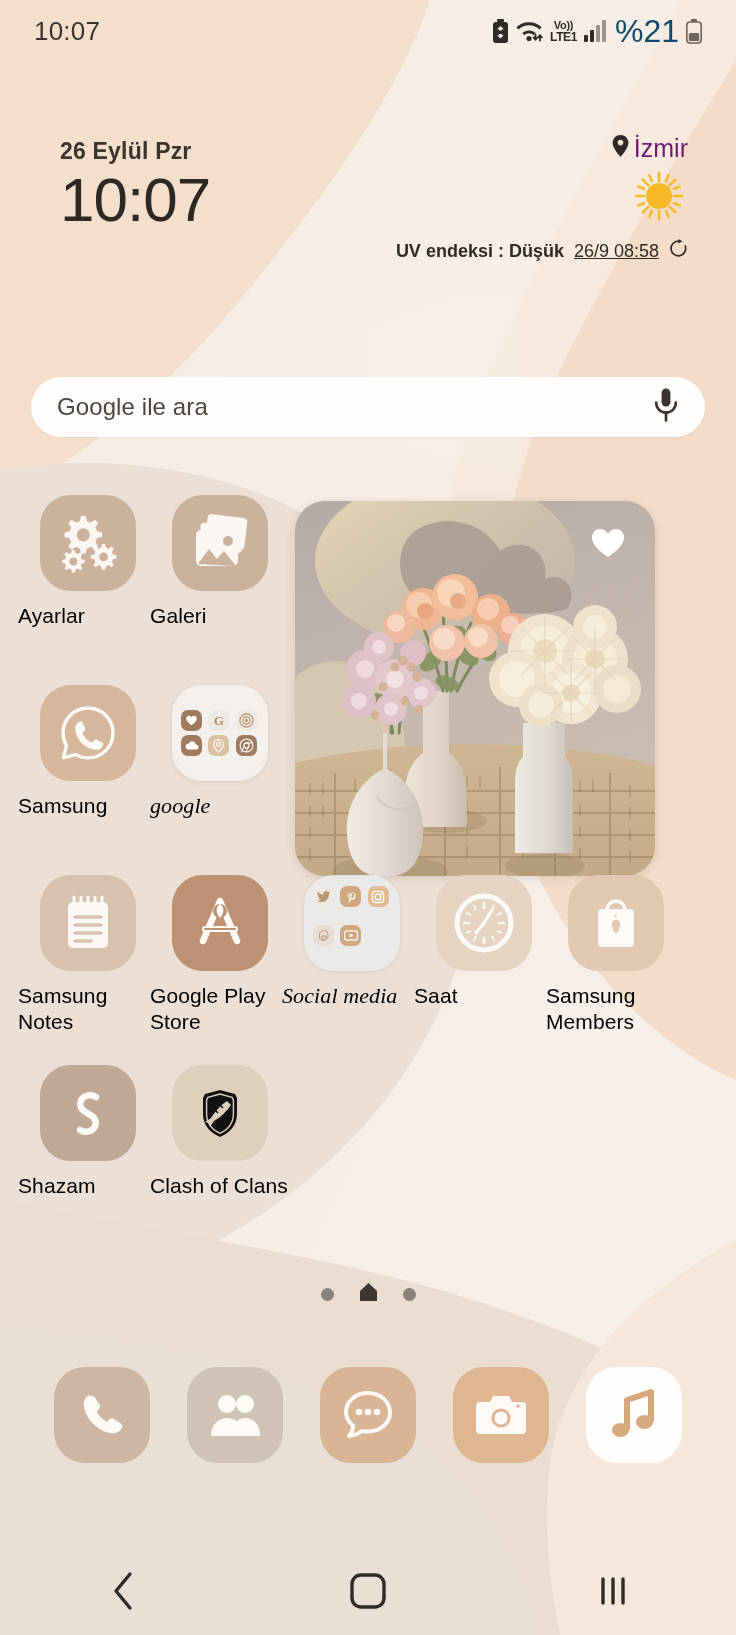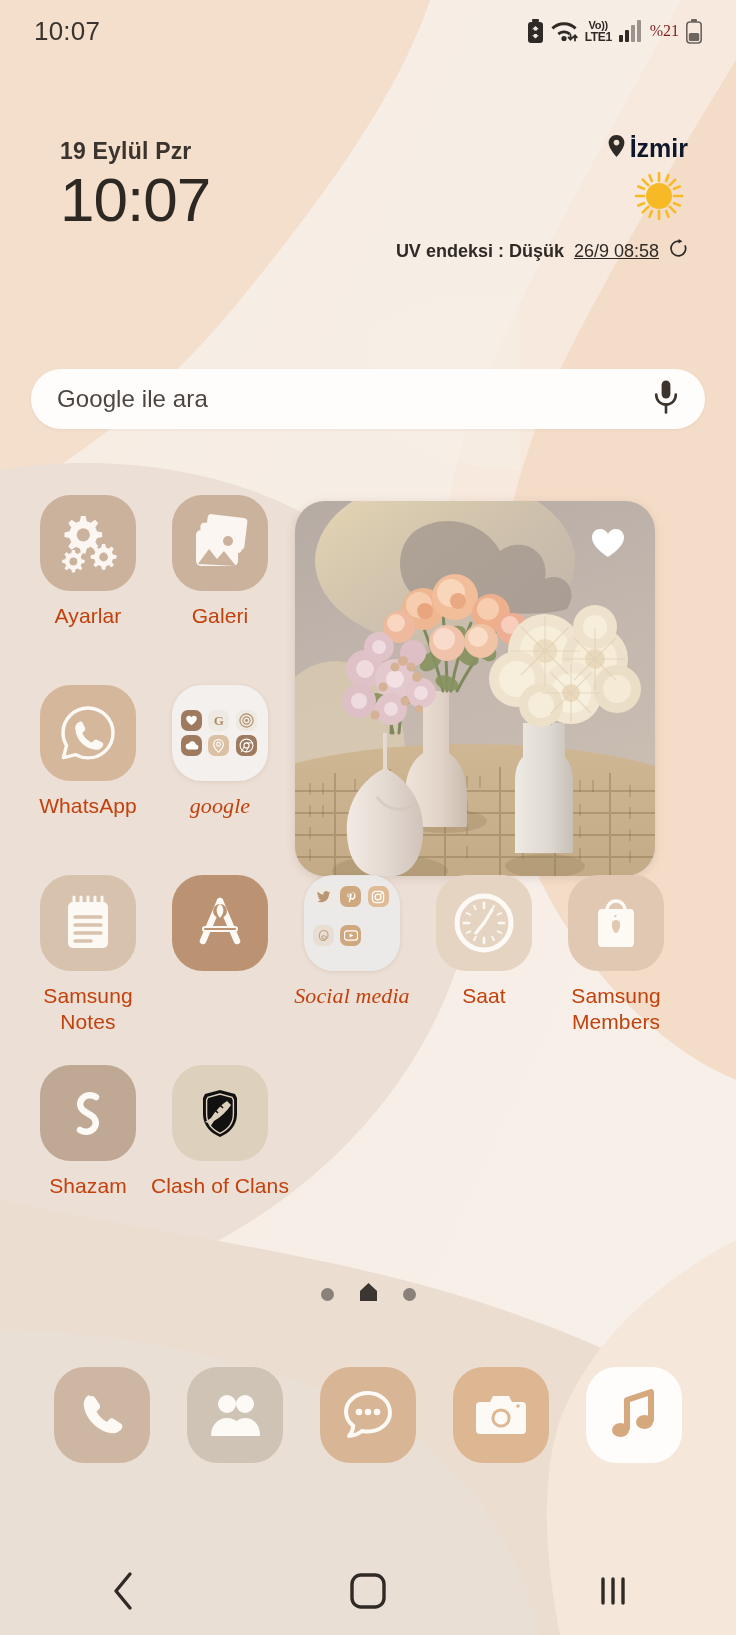--- a/index.html
+++ b/index.html
@@ -23,59 +23,59 @@
     display:flex; align-items:center; justify-content:space-between;
     padding:0 34px;
   }
   .sb-time { font-size:26px; color:#3a332e; letter-spacing:.2px; }
   .sb-right { display:flex; align-items:center; gap:7px; }
   .sb-icon { display:flex; align-items:center; }
   .volte { display:flex; flex-direction:column; align-items:center;
            line-height:1; font-size:11px; font-weight:700; color:#2f2a26; }
   .volte .t { font-size:11px; letter-spacing:-.3px;}
   .volte .b { font-size:12px; letter-spacing:-.4px;}
-  .sb-pct { font-size:16px; color:#7f1d1d; letter-spacing:0px;font-family:Liberation Serif, serif; }
+  .sb-pct { font-size:32px; color:#0c4a6e; letter-spacing:0px; }
 
   
   .widget { position:absolute; top:130px; left:0; width:736px; height:150px; }
   .clock-block { position:absolute; left:60px; top:8px; }
   .w-date { font-size:23px; color:#3b342e; font-weight:600; letter-spacing:.2px; }
   .w-time { font-size:62px; color:#2e2823; font-weight:400; line-height:1.08; letter-spacing:-1px; margin-top:2px;}
   .weather-block { position:absolute; right:48px; top:4px; text-align:right; }
   .w-loc { display:flex; align-items:center; justify-content:flex-end; gap:5px;
-           font-size:25px; color:#0f172a; font-weight:700; }
+           font-size:25px; color:#701a75; font-weight:400; }
   .w-temp-row { display:flex; align-items:center; justify-content:flex-end; gap:8px; margin-top:4px;}
   .w-temp { font-size:58px; color:#2e2823; font-weight:300; line-height:1; letter-spacing:-1px;}
   .w-sub { margin-top:10px; display:flex; align-items:center; justify-content:flex-end;
            gap:10px; font-size:18px; color:#2f2a25; }
   .w-uv { font-weight:700; }
   .w-upd { font-weight:400;text-decoration:underline; }
 
   
   .searchbar {
-    position:absolute; left:31px; top:369px; width:674px; height:60px;
+    position:absolute; left:31px; top:377px; width:674px; height:60px;
     background:#fffdfb; border-radius:31px;
     display:flex; align-items:center; padding:0 26px 0 26px;
     box-shadow:0 1px 3px rgba(120,90,70,.08);
   }
   .search-placeholder { flex:1; font-size:24px; color:#4c4540; letter-spacing:.1px;}
 
   
   .grid { position:absolute; left:0; top:495px; width:736px; }
   .row { position:relative; display:flex; height:190px; padding:0 22px;}
   .cell { width:132px; display:flex; flex-direction:column; align-items:center; }
   .cell.blank { visibility:hidden; }
   .icon-box {
     width:96px; height:96px; border-radius:30px;
     display:flex; align-items:center; justify-content:center;
     position:relative; overflow:visible;
   }
   .squircle { border-radius:32% / 32%; }
   .app-label {
-    margin-top:12px; font-size:21px; color:#c2410c; text-align:center;
+    margin-top:12px; font-size:21px; color:#000000; 
     line-height:1.22; width:140px; letter-spacing:.1px;
   }
   .app-label.serif { font-family:"Liberation Serif", serif; font-style:italic; font-size:22px;}
 
   
   .folder {
     width:96px; height:96px; border-radius:30px;
     background:rgba(243,241,240,.93);
     box-shadow:0 1px 4px rgba(120,95,75,.15);
     display:grid; grid-template-columns:repeat(3,1fr); gap:4px;
@@ -181,21 +181,21 @@
           <rect x="5" y="0" width="6" height="3" rx="1" fill="#6d645d"></rect>
           <rect x="0.8" y="3" width="14.4" height="21" rx="3.2" fill="none" stroke="#6d645d" stroke-width="1.6"></rect>
           <rect x="2.8" y="14" width="10.4" height="8" rx="1.6" fill="#6d645d"></rect>
         </svg>
       </span>
     </div>
   </div>
 
   <div class="widget">
     <div class="clock-block">
-      <div class="w-date">19 Eylül Pzr</div>
+      <div class="w-date">26 Eylül Pzr</div>
       <div class="w-time">10:07</div>
     </div>
     <div class="weather-block">
       <div class="w-loc">
         <span>
           <svg width="17" height="22" viewBox="0 0 17 22">
               <path d="M8.5 0 C4 0 0.6 3.4 0.6 7.8 C0.6 13.5 8.5 22 8.5 22 C8.5 22 16.4 13.5 16.4 7.8 C16.4 3.4 13 0 8.5 0 Z" fill="#2f2a26"></path>
               <circle cx="8.5" cy="7.6" r="2.8" fill="#f3e3d4"></circle>
             </svg>
         </span>
@@ -459,21 +459,21 @@
     </div>
 
     <div class="row">
       <div class="cell">
         <div class="icon-box squircle" style="background:#d5b79c">
           <svg width="62" height="62" viewBox="0 0 62 62">
             <path d="M31 6 C17.2 6 6 17.2 6 31 C6 35.6 7.3 39.9 9.5 43.6 L6.4 55.6 L18.8 52.6 C22.4 54.7 26.6 55.9 31 55.9 C44.8 55.9 56 44.7 56 31 C56 17.2 44.8 6 31 6 Z" fill="none" stroke="#fdfaf6" stroke-width="3.4" stroke-linejoin="round"></path>
             <path d="M23.4 19.6 c0.8 -0.2 1.7 0.1 2.1 1 l2.6 5.5 c0.4 0.9 0.2 1.9 -0.5 2.6 l-1.6 1.6 c-0.5 0.5 -0.6 1.2 -0.3 1.8 c1.8 3.5 4.6 6.3 8.1 8.1 c0.6 0.3 1.3 0.2 1.8 -0.3 l1.6 -1.6 c0.7 -0.7 1.7 -0.9 2.6 -0.5 l5.5 2.6 c0.9 0.4 1.2 1.3 1 2.1 c-0.8 3.4 -3.9 5.6 -7.3 5.3 c-11 -1 -19.8 -9.8 -20.8 -20.8 c-0.3 -3.4 1.9 -6.5 5.2 -7.4 Z" fill="#fdfaf6"></path>
           </svg>
         </div>
-        <div class="app-label">WhatsApp</div>
+        <div class="app-label">Samsung</div>
       </div>
 
       <div class="cell">
         <div class="folder">
           <div class="mini" style="background:#9e7b5f">
             <svg width="13" height="13" viewBox="0 0 13 13">
                 <path d="M6.5 11.2 C6.5 11.2 1.2 7.9 1.2 4.6 C1.2 2.9 2.5 1.7 4 1.7 C5.1 1.7 6.1 2.3 6.5 3.3 C6.9 2.3 7.9 1.7 9 1.7 C10.5 1.7 11.8 2.9 11.8 4.6 C11.8 7.9 6.5 11.2 6.5 11.2 Z" fill="#fff"></path>
               </svg>
           </div>
           <div class="mini" style="background:#efe9e4;color:#b08d63;font-weight:700;font-size:13px;font-family:'Liberation Serif',serif">G</div>
@@ -532,20 +532,21 @@
       <div class="cell">
         <div class="icon-box squircle" style="background:#bb9372">
           <svg width="58" height="58" viewBox="0 0 58 58">
             <path d="M29 7 L46 47 M29 7 L12 47" stroke="#fdfaf6" stroke-width="6.5" fill="none" stroke-linecap="round"></path>
             <path d="M14 35 h30" stroke="#fdfaf6" stroke-width="6" stroke-linecap="round"></path>
             <path d="M14 35 h30" stroke="#bb9372" stroke-width="2" stroke-linecap="round"></path>
             <circle cx="29" cy="17" r="7" fill="#bb9372"></circle>
             <path d="M29 10 C25 13 24 18 29 24 C34 18 33 13 29 10 Z" fill="#fdfaf6"></path>
           </svg>
         </div>
+        <div class="app-label">Google Play Store</div>
       </div>
 
       <div class="cell">
         <div class="folder two-row" style="background:rgba(236,234,233,.92)">
           <div class="mini" style="background:#efe9e4">
             <svg width="14" height="12" viewBox="0 0 14 12">
                 <path d="M13.4 1.6 a5.4 5.4 0 0 1 -1.6 0.5 a2.8 2.8 0 0 0 1.2 -1.6 a5.5 5.5 0 0 1 -1.8 0.7 a2.7 2.7 0 0 0 -4.7 2.5 A7.8 7.8 0 0 1 0.9 0.8 a2.7 2.7 0 0 0 0.9 3.7 a2.7 2.7 0 0 1 -1.3 -0.3 a2.7 2.7 0 0 0 2.2 2.7 a2.8 2.8 0 0 1 -1.2 0 a2.7 2.7 0 0 0 2.6 1.9 A5.5 5.5 0 0 1 0 10.1 a7.7 7.7 0 0 0 4.2 1.2 c5 0 7.8 -4.2 7.8 -7.8 l0 -0.4 a5.5 5.5 0 0 0 1.4 -1.5 Z" fill="#b99772"></path>
               </svg>
           </div>
           <div class="mini" style="background:#cfa87f">

